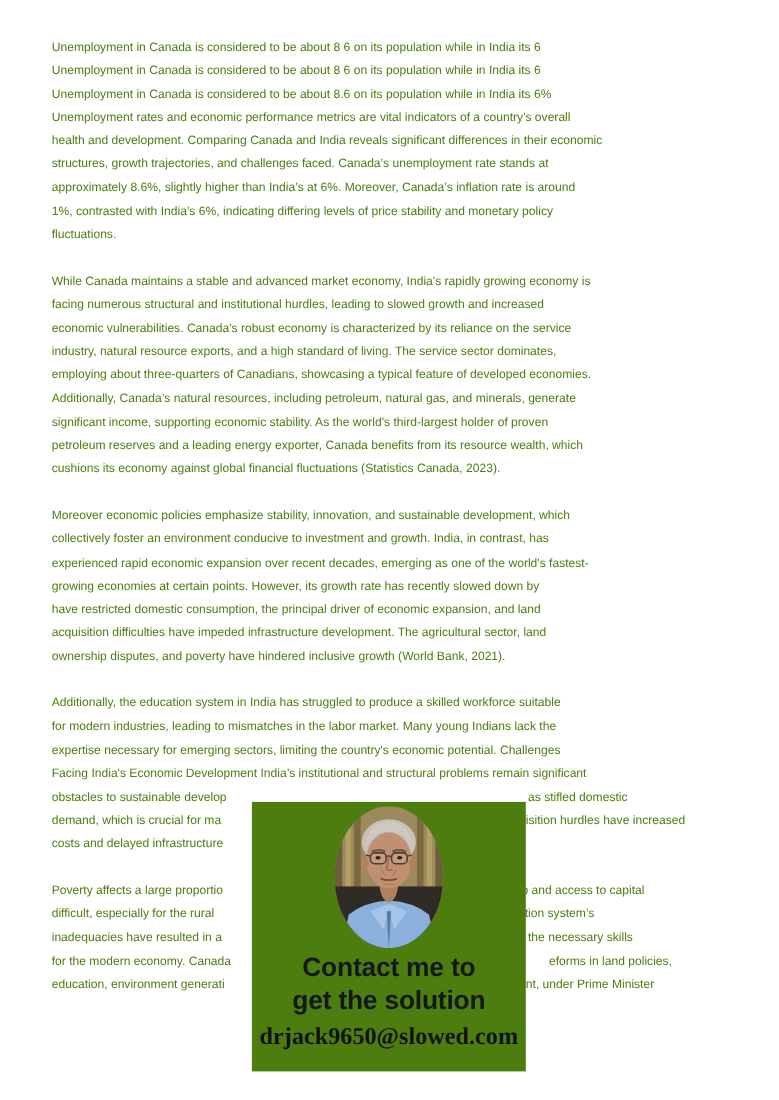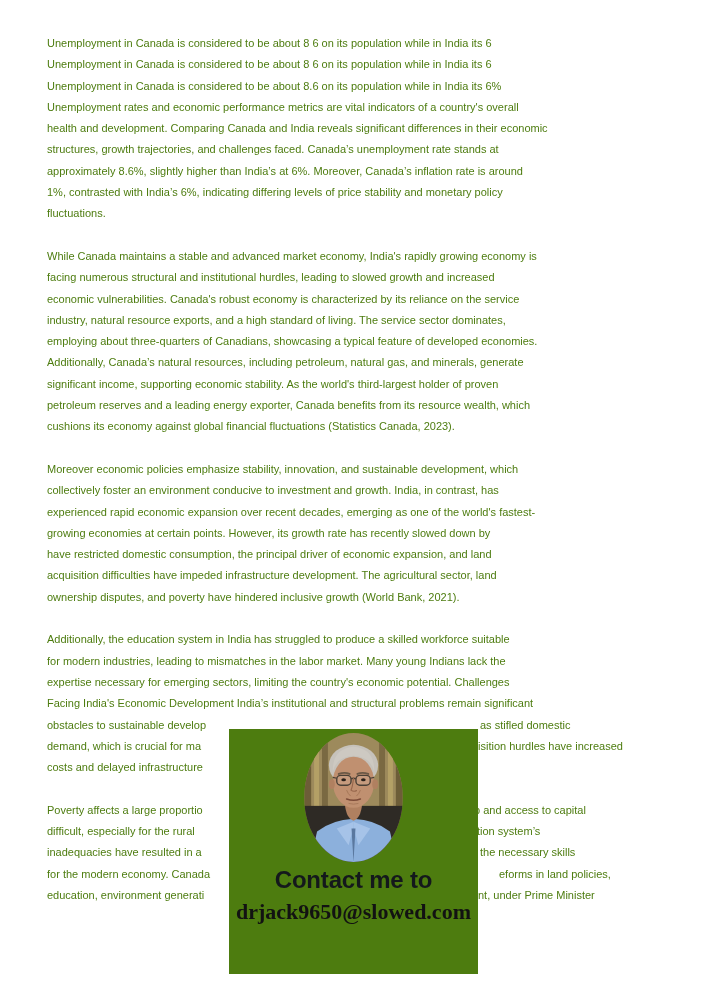--- a/index.html
+++ b/index.html
@@ -146,15 +146,16 @@
         <path d="M50,46 Q49,55 47.5,58 Q50,60 53,58.5" stroke="#96674c" stroke-width="1.2" fill="none" stroke-linecap="round"></path>
         <path d="M43,58 Q44.5,62 47,64" stroke="#a27455" stroke-width="0.9" fill="none"></path>
         <path d="M57,58 Q55.5,62 53,64" stroke="#a27455" stroke-width="0.9" fill="none"></path>
         <path d="M43,67 Q50,69.5 57,67" stroke="#7c4b38" stroke-width="1.6" fill="none" stroke-linecap="round"></path>
         <path d="M45,71.5 Q50,73 55,71.5" stroke="#a27455" stroke-width="0.8" fill="none"></path>
       </g>
     </svg>
   </div>
   <div class="headline">
     <div>Contact me to</div>
+    <div>get the solution</div>
   </div>
   <div class="email">drjack9650@slowed.com</div>
 </div>
 
 </body></html>

